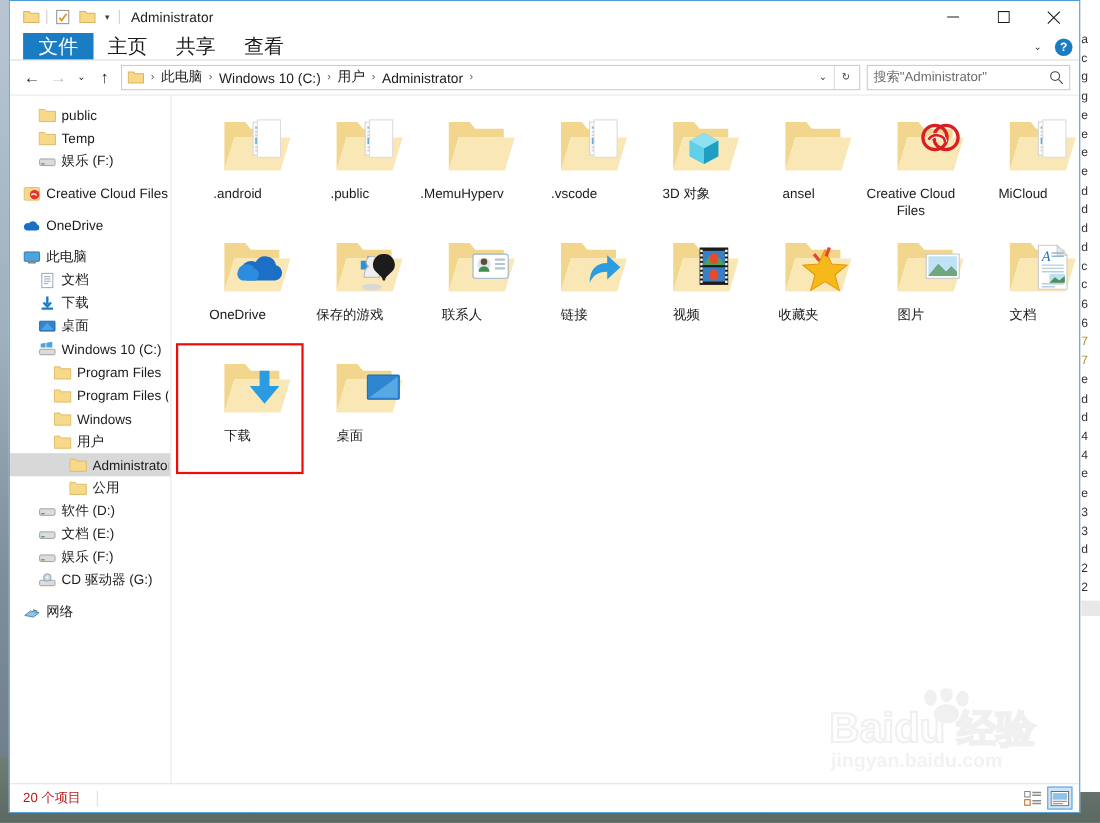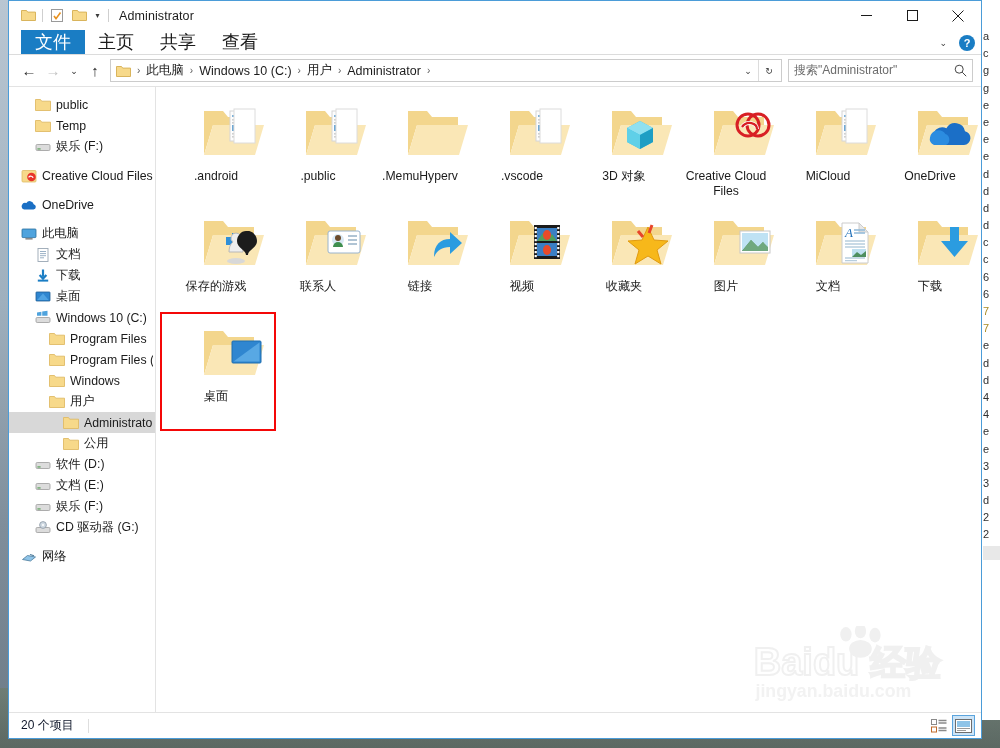--- a/index.html
+++ b/index.html
@@ -213,21 +213,21 @@
   }
 
   
   .statusbar {
     height: 26px; flex: 0 0 26px;
     border-top: 1px solid #e3e3e3;
     display: flex; align-items: center;
     background: #ffffff; position: relative;
   }
   .status-text {
-    font-size: 12px; color: #0f172a; padding-left: 12px;
+    font-size: 12px; color: #b91c1c; padding-left: 12px;
   }
   .status-sep { width: 1px; height: 14px; background: #dedede; margin-left: 14px; }
   .viewbtns {
     position: absolute; right: 6px; top: 2px;
     display: flex; align-items: center; gap: 2px;
   }
   .viewbtn {
     width: 23px; height: 21px;
     display: flex; align-items: center; justify-content: center;
   }
@@ -645,20 +645,29 @@
       </g>
               </svg>
             </div>
             <div class="lbl">3D 对象</div>
           </div>
           <div class="cell">
             <div class="ic">
               <svg class="fsvg" viewBox="0 0 64 64">
                 <path d="M4 12h19l5 6h26v8H13l-9 30z" fill="#f3d68d"></path>
                 <path d="M13 26h51l-9 30H4z" fill="#fae7b6"></path>
+              </svg>
+            </div>
+            <div class="lbl">ansel</div>
+          </div>
+          <div class="cell">
+            <div class="ic">
+              <svg class="fsvg" viewBox="0 0 64 64">
+                <path d="M4 12h19l5 6h26v8H13l-9 30z" fill="#f3d68d"></path>
+                <path d="M13 26h51l-9 30H4z" fill="#fae7b6"></path>
                 <g transform="translate(26,12)">
         <circle cx="12" cy="14" r="11" fill="none" stroke="#d81f24" stroke-width="3"></circle>
         <circle cx="22" cy="14" r="11" fill="none" stroke="#d81f24" stroke-width="3"></circle>
         <path d="M6 16c5-7 15-4 15 2" fill="none" stroke="#ffffff" stroke-width="4"></path>
         <path d="M6 16c5-7 15-4 15 2" fill="none" stroke="#d81f24" stroke-width="2.4"></path>
       </g>
               </svg>
             </div>
             <div class="lbl">Creative Cloud Files</div>
           </div>

